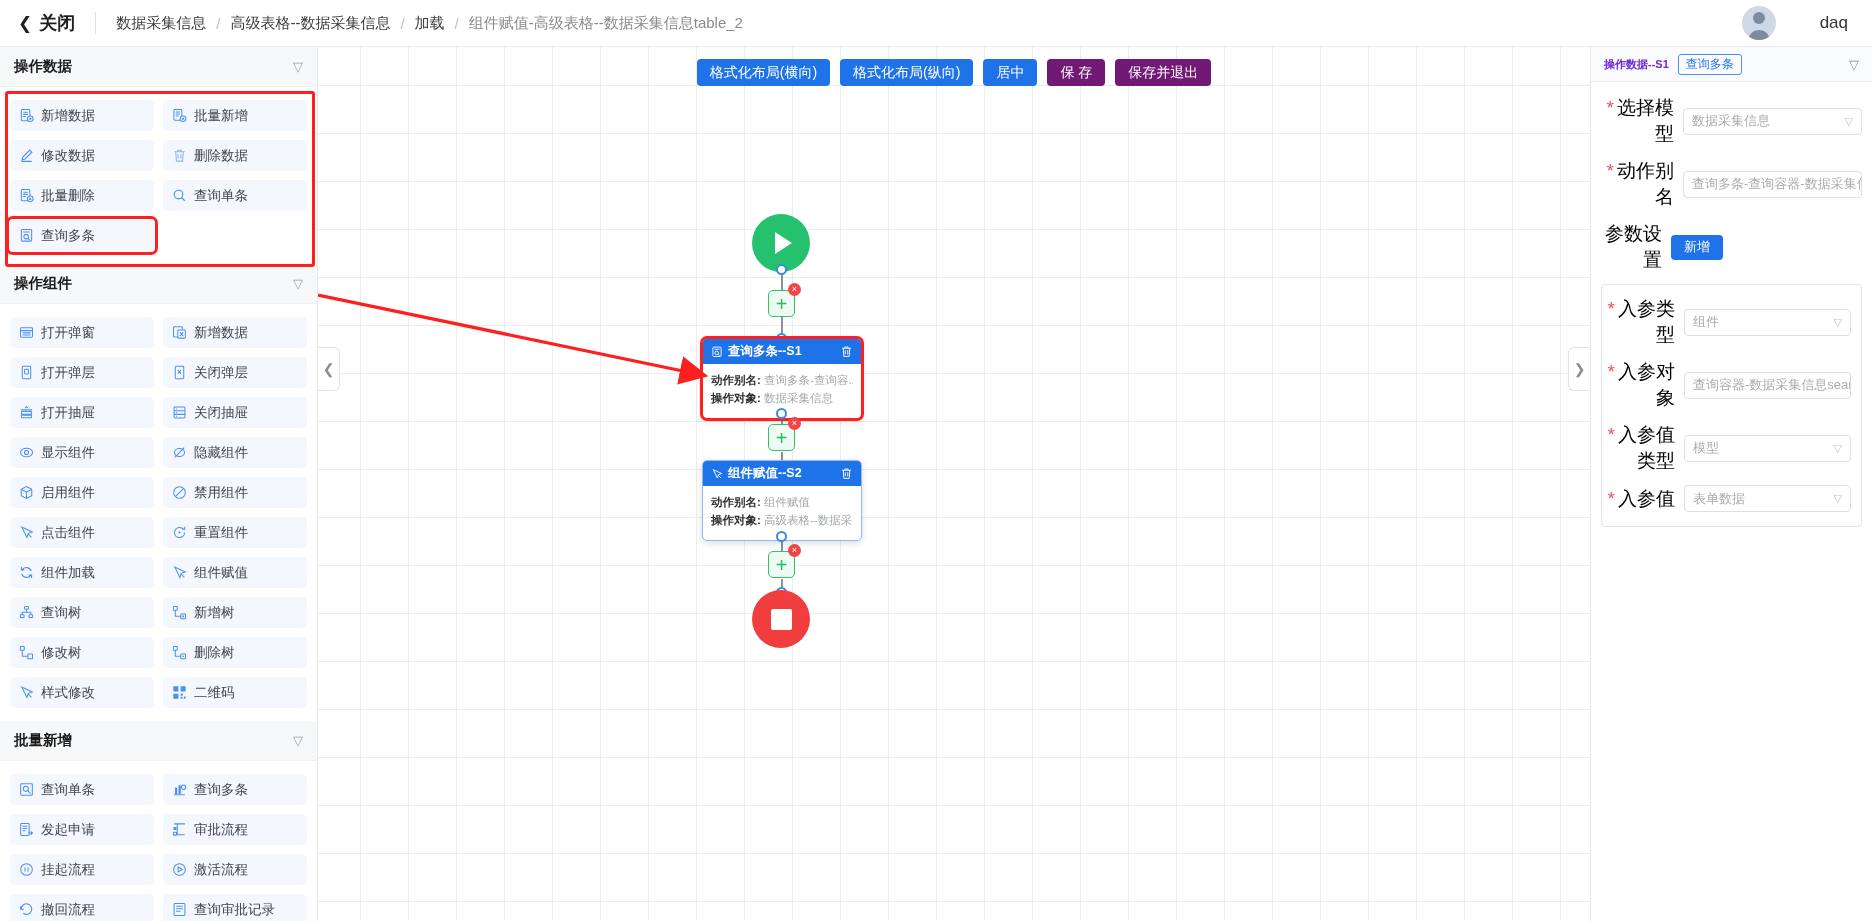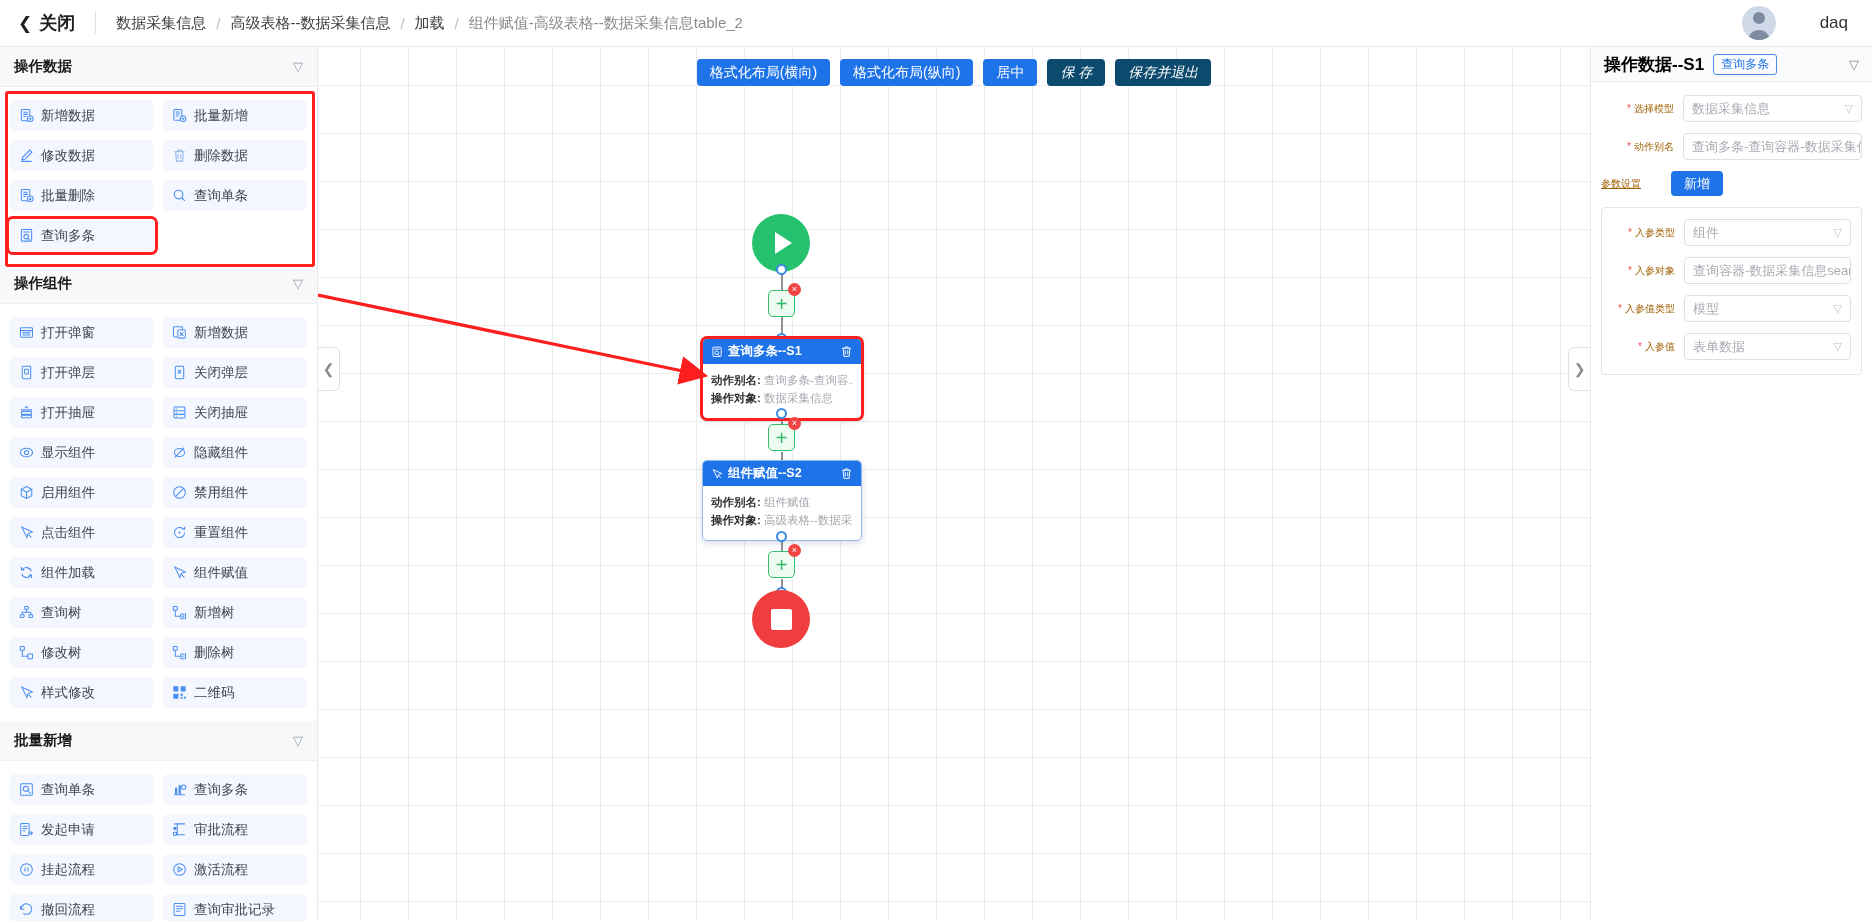--- a/index.html
+++ b/index.html
@@ -64,21 +64,21 @@
   }
   .side-handle.left { left:318px; top:347px; border-radius:0 6px 6px 0; border-left:none; }
   .side-handle.right { right:282px; top:347px; border-radius:6px 0 0 6px; border-right:none; }
 
   
   .canvas { flex:1; position:relative; background:#fff; overflow:hidden; }
   .canvas-toolbar { position:absolute; top:12px; left:0; right:0; display:flex; justify-content:center; gap:10px; z-index:5; }
   .tbtn { height:27px; padding:0 13px; border-radius:4px; border:none; color:#fff; font-size:14px; cursor:pointer;
           font-family:inherit; display:flex; align-items:center; }
   .tbtn.blue { background:#1f73e8; }
-  .tbtn.green { background:#0c4a6e;font-style:italic; }
+  .tbtn.green { background:#701a75; }
   .grid-bg {
     position:absolute; inset:0;
     background-image:
       linear-gradient(to right, #ececec 1px, transparent 1px),
       linear-gradient(to bottom, #ececec 1px, transparent 1px);
     background-size:48px 48px;
     background-position:-6px -10px;
   }
   .flow { position:absolute; inset:0; }
 
@@ -104,26 +104,26 @@
   .crow b { font-weight:bold; }
   .crow span { color:#a2a6ad; }
   .port { position:absolute; width:11px; height:11px; border:2px solid #3a8ae8; border-radius:50%; background:#fff; }
   .card.sel { outline:3px solid #ff1f1f; outline-offset:-1px; }
   .edge { position:absolute; background:#8e9199; width:1.5px; }
   .arrow-anno { position:absolute; pointer-events:none; }
 
   
   .rpanel { width:282px; min-width:282px; border-left:1px solid #e8e8e8; background:#fff; display:flex; flex-direction:column; overflow:hidden; }
   .rp-hd { height:35px; display:flex; align-items:center; gap:9px; padding:0 13px; border-bottom:1px solid #ededed; background:#fafbfc; }
-  .rp-title { font-weight:bold; font-size:17px; color:#000000; }
+  .rp-title { font-weight:bold; font-size:11px; color:#6d28d9; }
   .rp-tag { border:1px solid #4a8ef0; color:#1f73e8; font-size:12px; border-radius:3px; padding:1px 7px; }
   .rp-chev { margin-left:auto; color:#8c8c8c; font-size:13px; cursor:pointer; }
   .rp-body { flex:1; padding:13px 10px; overflow:hidden; }
   .frow { display:flex; align-items:center; margin-bottom:11px; }
-  .flabel { width:82px; min-width:82px; text-align:right; padding-right:9px; font-size:10px; color:#a16207; }
+  .flabel { width:82px; min-width:82px; text-align:right; padding-right:9px; font-size:19px; color:#000000; }
   .req::before { content:"*"; color:#f05151; margin-right:3px; }
   .fctl { flex:1; height:27px; border:1px solid #dcdfe6; border-radius:4px; display:flex; align-items:center; padding:0 8px; font-size:13px; color:#a8abb2; background:#fff; overflow:hidden; white-space:nowrap; }
   .fctl .cdown { margin-left:auto; color:#c0c4cc; font-size:11px; padding-left:6px; }
   .btn-add { background:#1f73e8; color:#fff; font-size:13px; border:none; border-radius:4px; height:25px; padding:0 13px; cursor:pointer; font-family:inherit; }
   .param-box { border:1px solid #e2e5ea; border-radius:4px; }
   .param-hd { padding:7px 10px; font-size:13.5px; color:#2b2b2b; border-bottom:1px solid #e9ecf0; }
   .param-bd { padding:11px 10px 3px 0; }
 </style>
 </head>
 <body>
@@ -592,21 +592,21 @@
         </div>
 
         <div class="frow">
           <div class="flabel req">动作别名</div>
           <div class="fctl">
             <span>查询多条-查询容器-数据采集信息sear</span>
           </div>
         </div>
 
         <div class="frow">
-          <div class="flabel" style="text-align:left; padding-left:0; width:70px; min-width:70px;text-decoration:underline;">参数设置</div>
+          <div class="flabel" style="text-align:right; padding-left:0; width:70px; min-width:70px;">参数设置</div>
           <button class="btn-add">新增</button>
           <div style="flex:1"></div>
         </div>
 
         <div class="param-box">
           <div class="param-bd">
 
             <div class="frow">
               <div class="flabel req">入参类型</div>
               <div class="fctl">

